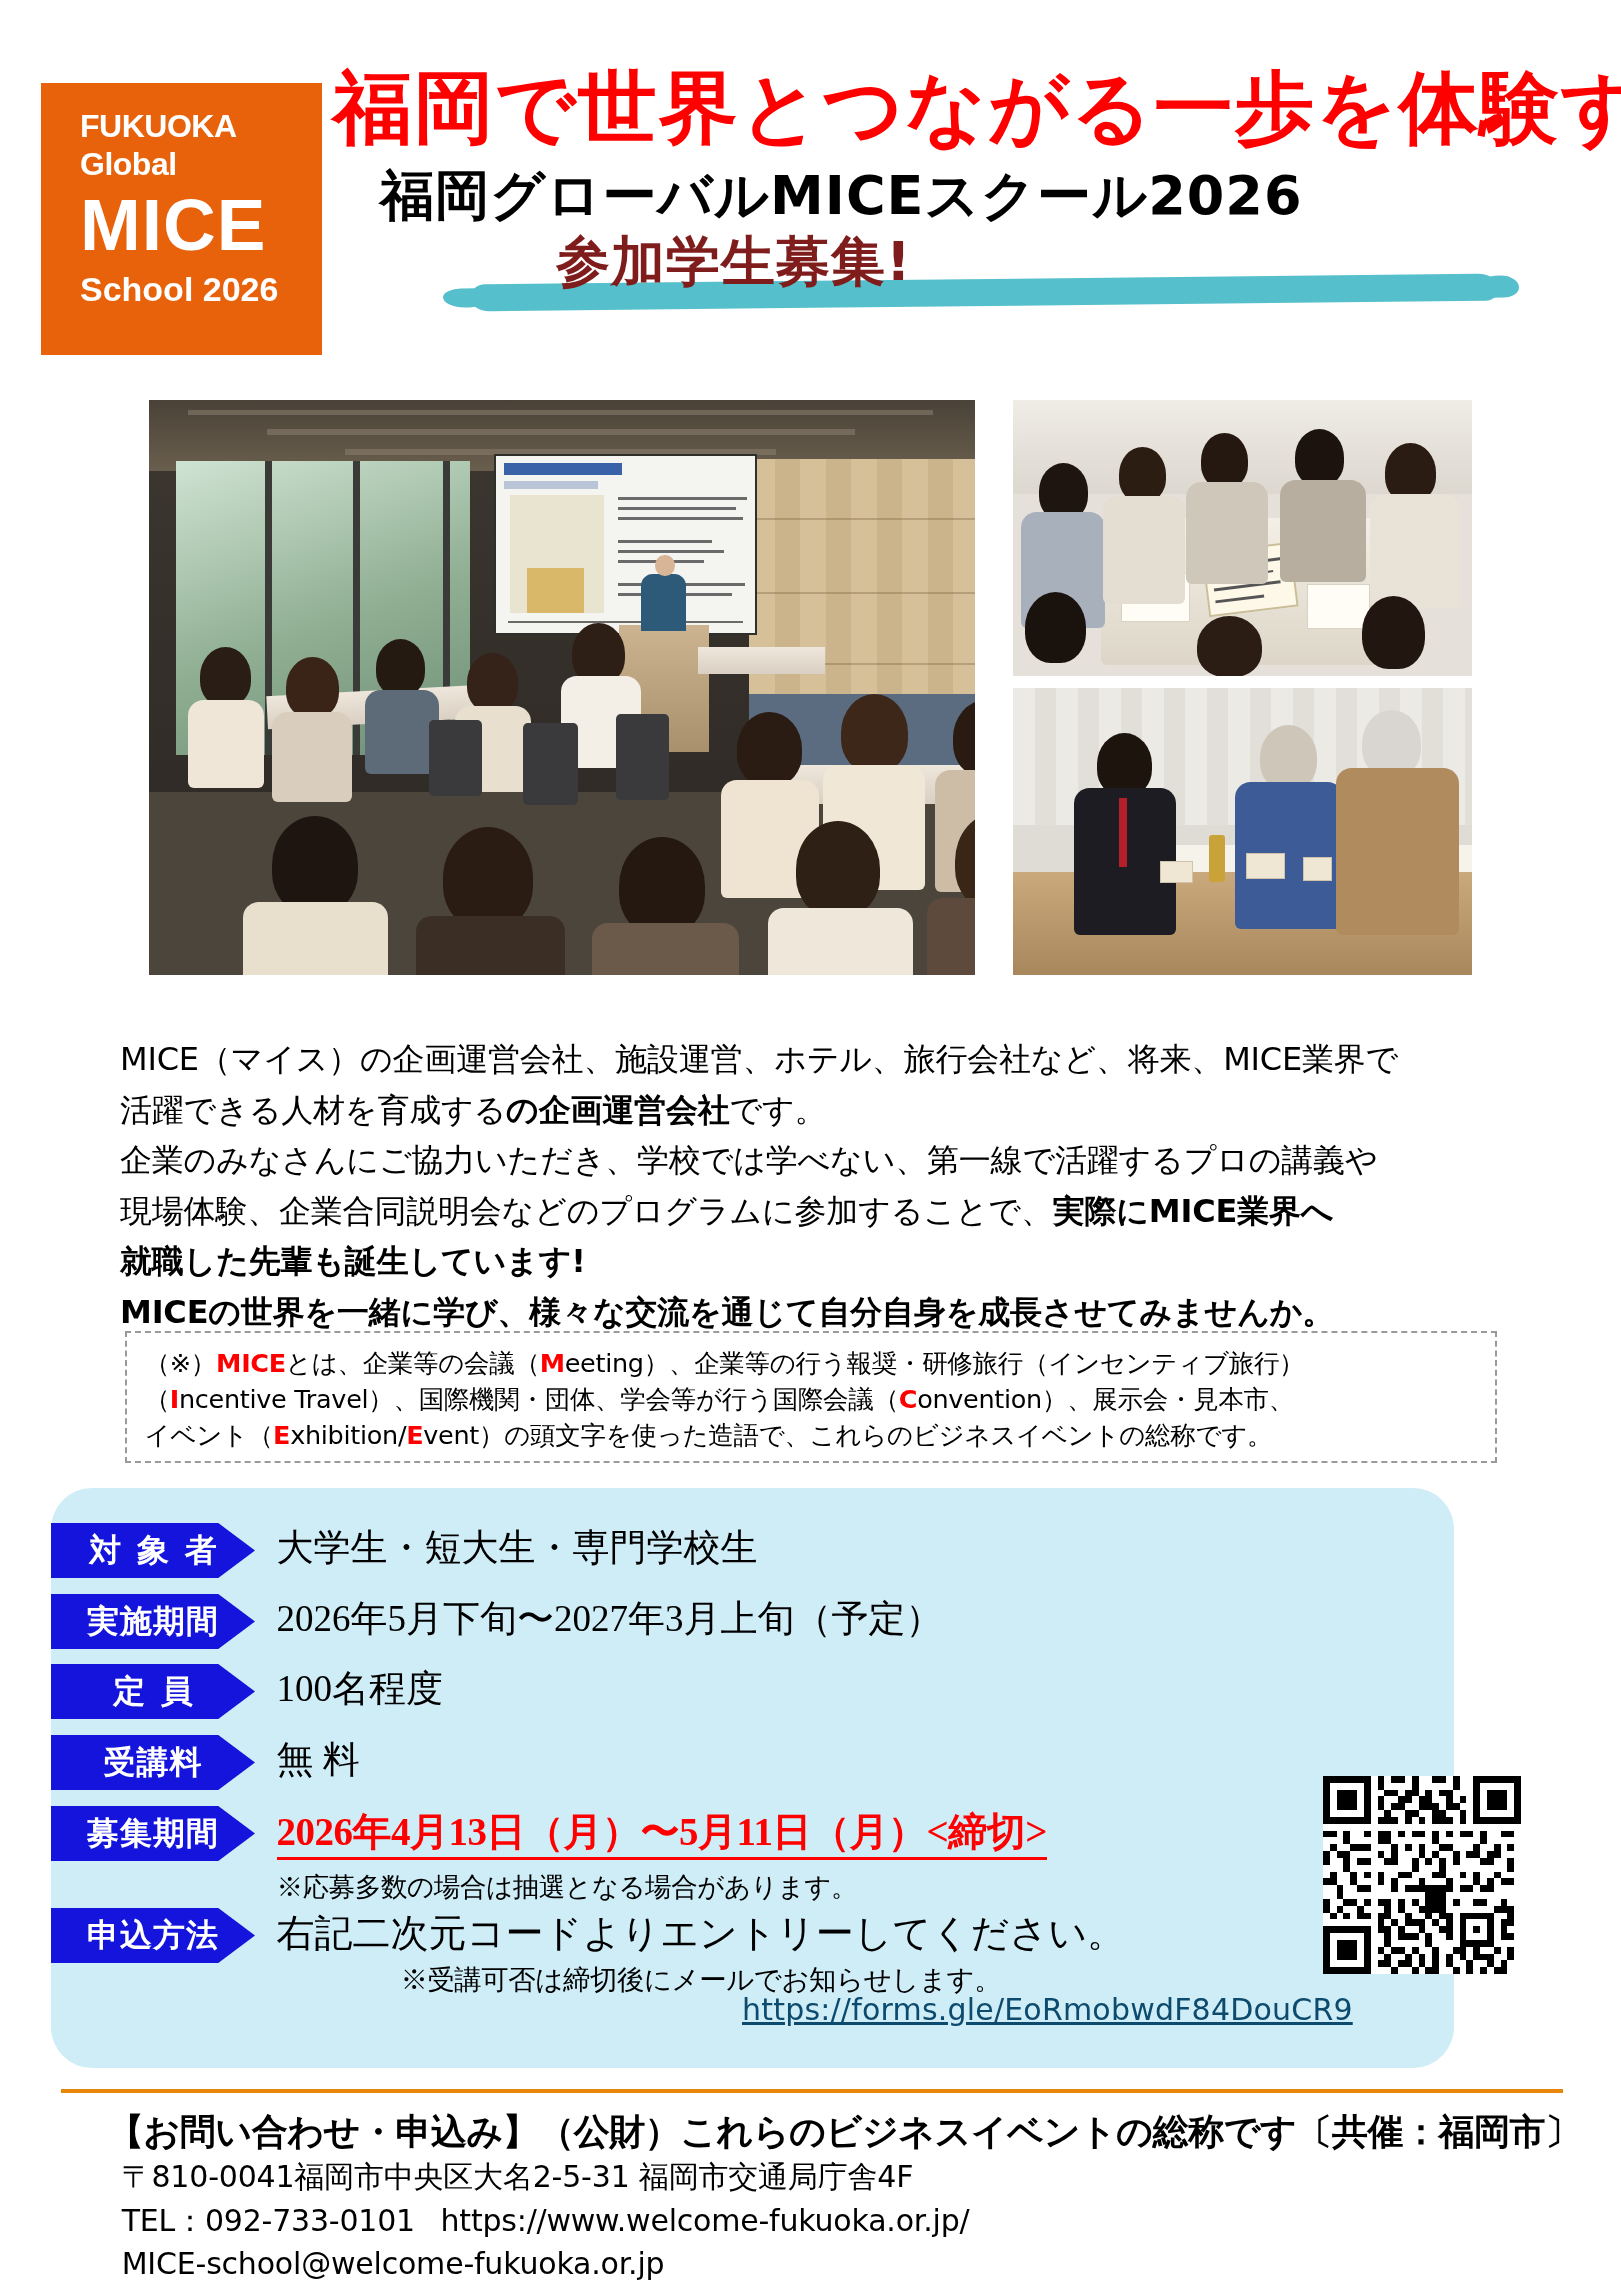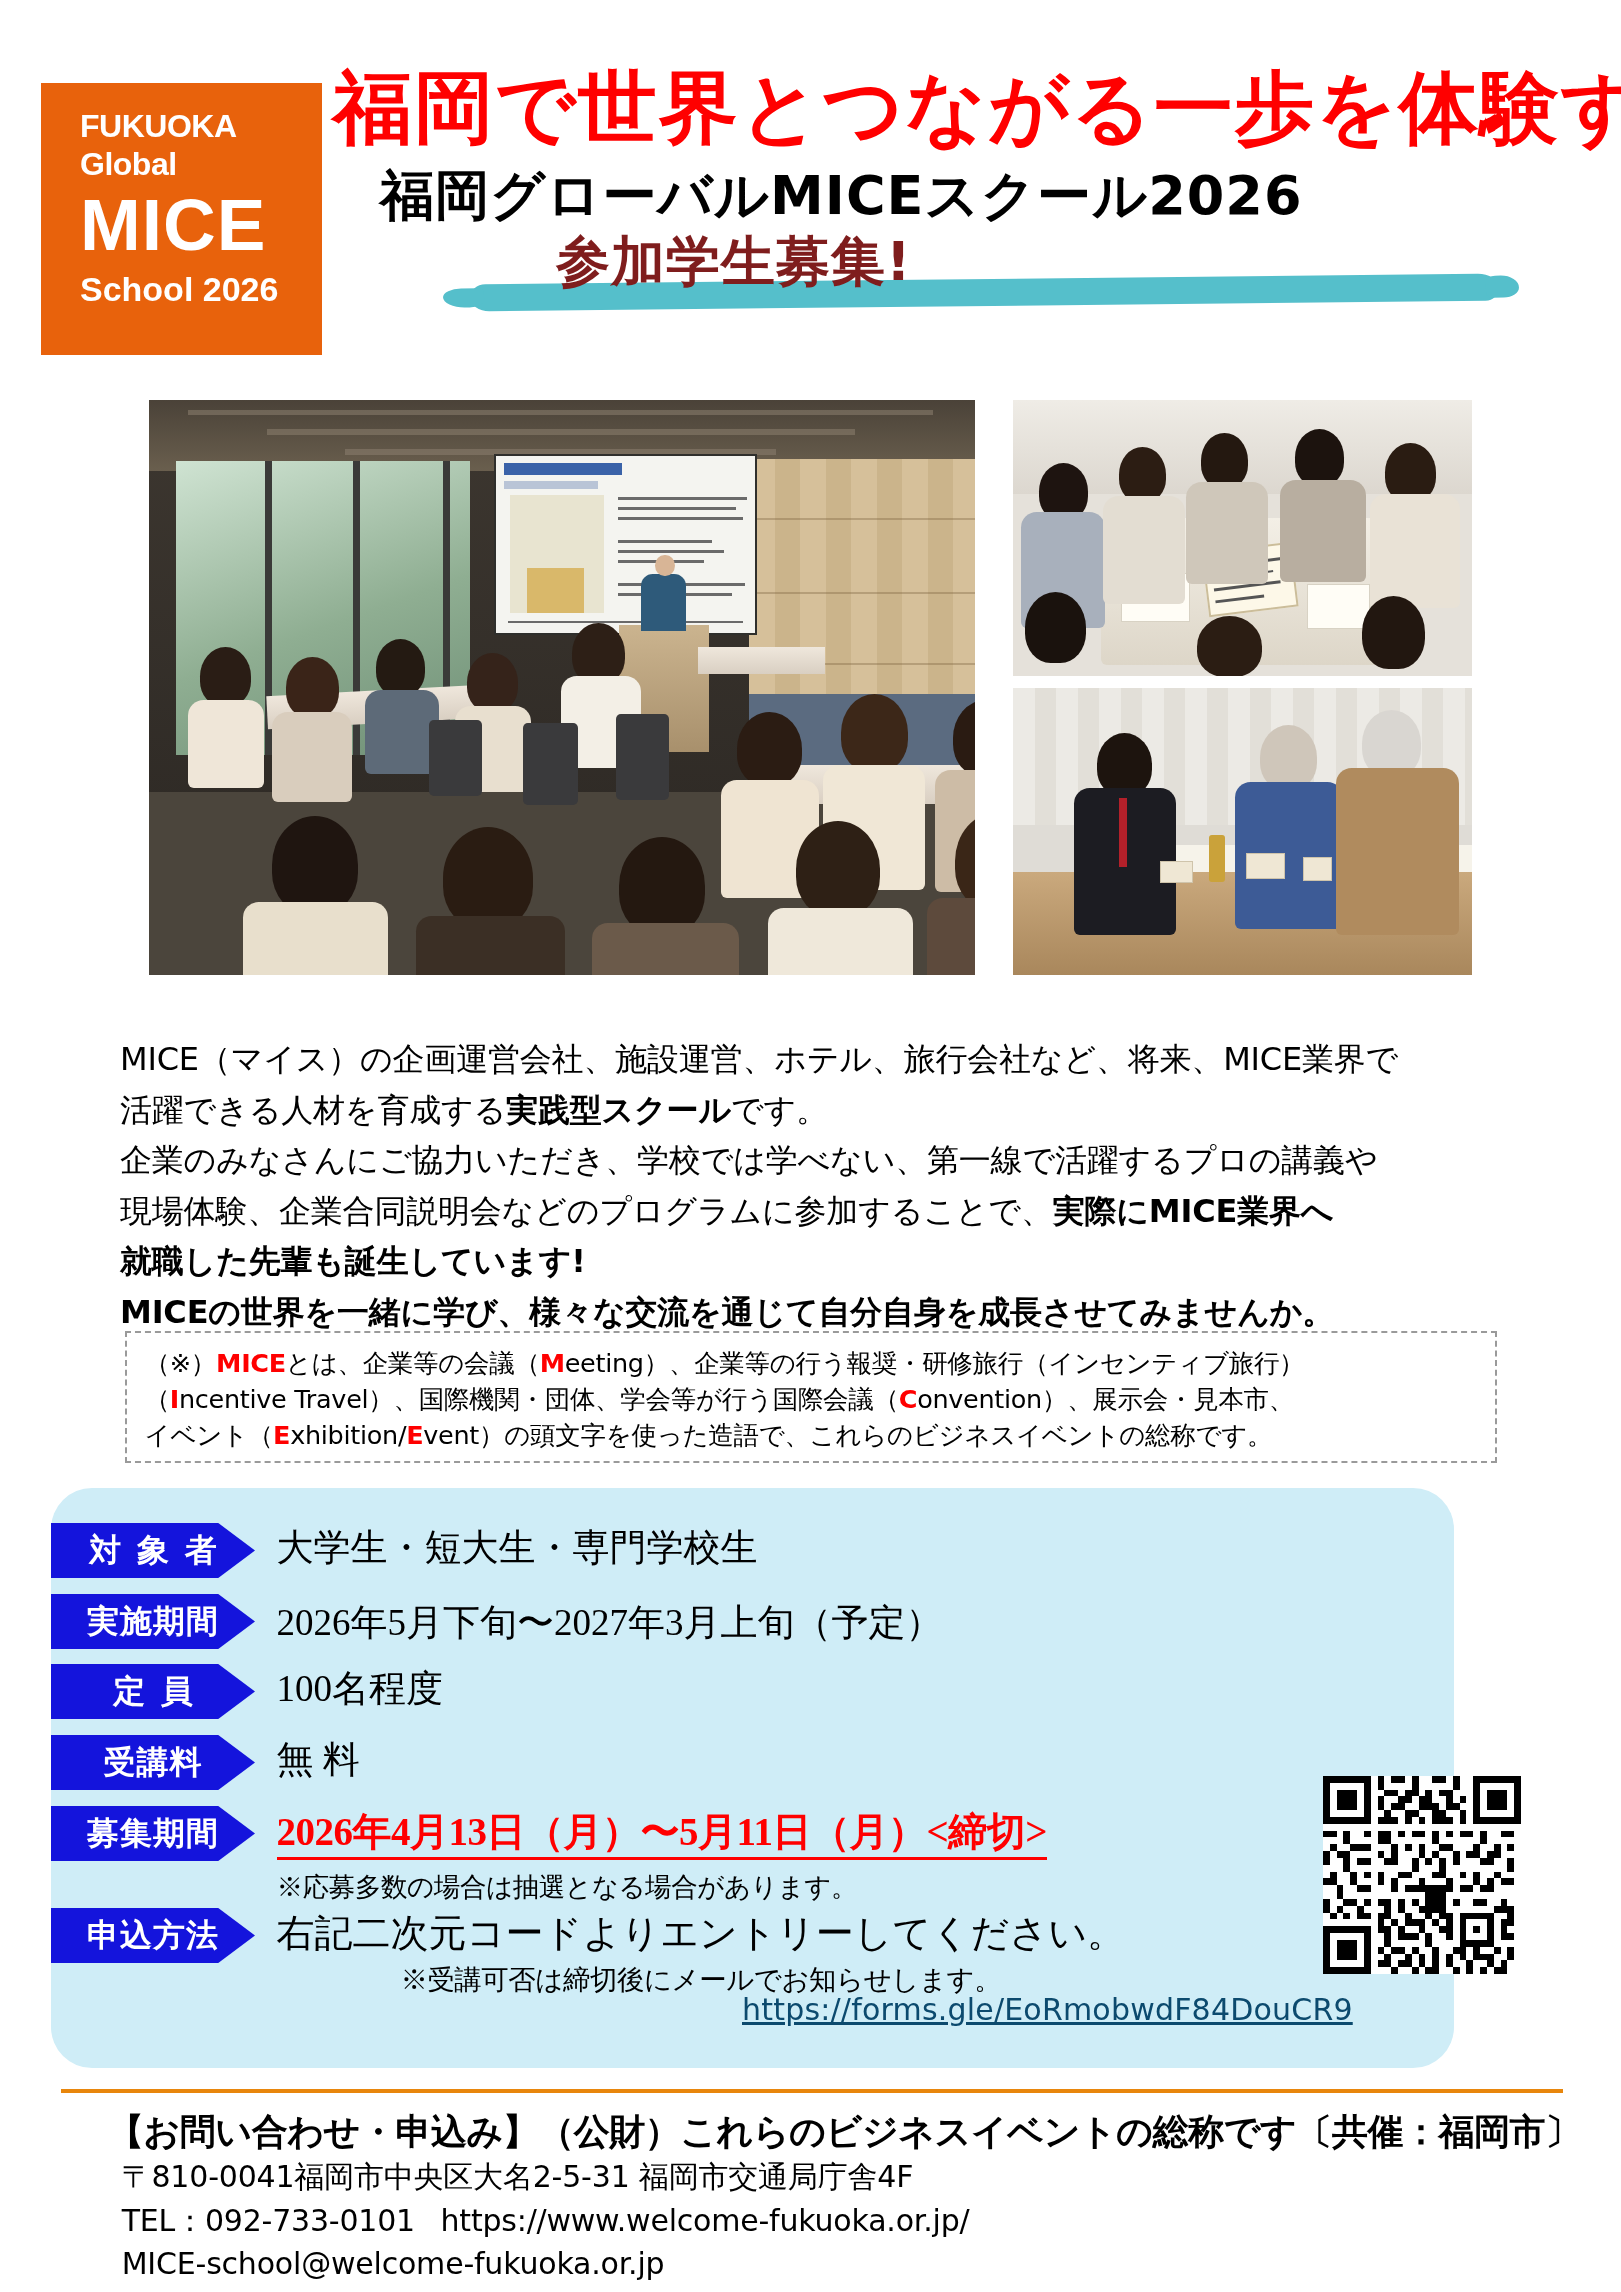--- a/index.html
+++ b/index.html
@@ -495,41 +495,41 @@
       <div class="p3-bottle" style="left:196px;top:147px;width:15.7px;height:47px;"></div>
       <div class="p3-item" style="left:233px;top:165px;width:39px;height:25.5px;"></div>
       <div class="p3-item" style="left:147px;top:173px;width:33px;height:21.6px;"></div>
       <div class="p3-item" style="left:290px;top:169px;width:29px;height:23.5px;"></div>
     </div>
   </div>
 </div>
 
 <div class="bodytext">
   <p>MICE（マイス）の企画運営会社、施設運営、ホテル、旅行会社など、将来、MICE業界で</p>
-  <p><span>活躍できる人材を育成する</span><b>実践型スクール</b><span>です。</span></p>
+  <p><span>活躍できる人材を育成する</span><b>の企画運営会社</b><span>です。</span></p>
   <p>企業のみなさんにご協力いただき、学校では学べない、第一線で活躍するプロの講義や</p>
   <p><span>現場体験、企業合同説明会などのプログラムに参加することで、</span><b>実際にMICE業界へ</b></p>
   <p><b>就職した先輩も誕生しています!</b></p>
   <p><b>MICEの世界を一緒に学び、様々な交流を通じて自分自身を成長させてみませんか。</b></p>
 </div>
 
 <div class="mice-box">
   <p><span>（※）</span><span class="r">MICE</span><span>とは、企業等の会議（</span><span class="r">M</span><span>eeting）、企業等の行う報奨・研修旅行（インセンティブ旅行）</span></p>
   <p><span>（</span><span class="r">I</span><span>ncentive Travel）、国際機関・団体、学会等が行う国際会議（</span><span class="r">C</span><span>onvention）、展示会・見本市、</span></p>
   <p><span>イベント（</span><span class="r">E</span><span>xhibition/</span><span class="r">E</span><span>vent）の頭文字を使った造語で、これらのビジネスイベントの総称です。</span></p>
 </div>
 
 <div class="info-panel">
 
   <div class="info-row" style="top:35px;">
     <div class="tag sp">対象者</div>
     <div class="rowval">大学生・短大生・専門学校生</div>
   </div>
 
-  <div class="info-row" style="top:106px;align-items:center;">
+  <div class="info-row" style="top:106px;">
     <div class="tag">実施期間</div>
     <div class="rowval">2026年5月下旬〜2027年3月上旬（予定）</div>
   </div>
 
   <div class="info-row" style="top:176px;">
     <div class="tag sp">定員</div>
     <div class="rowval">100名程度</div>
   </div>
 
   <div class="info-row" style="top:247px;">

